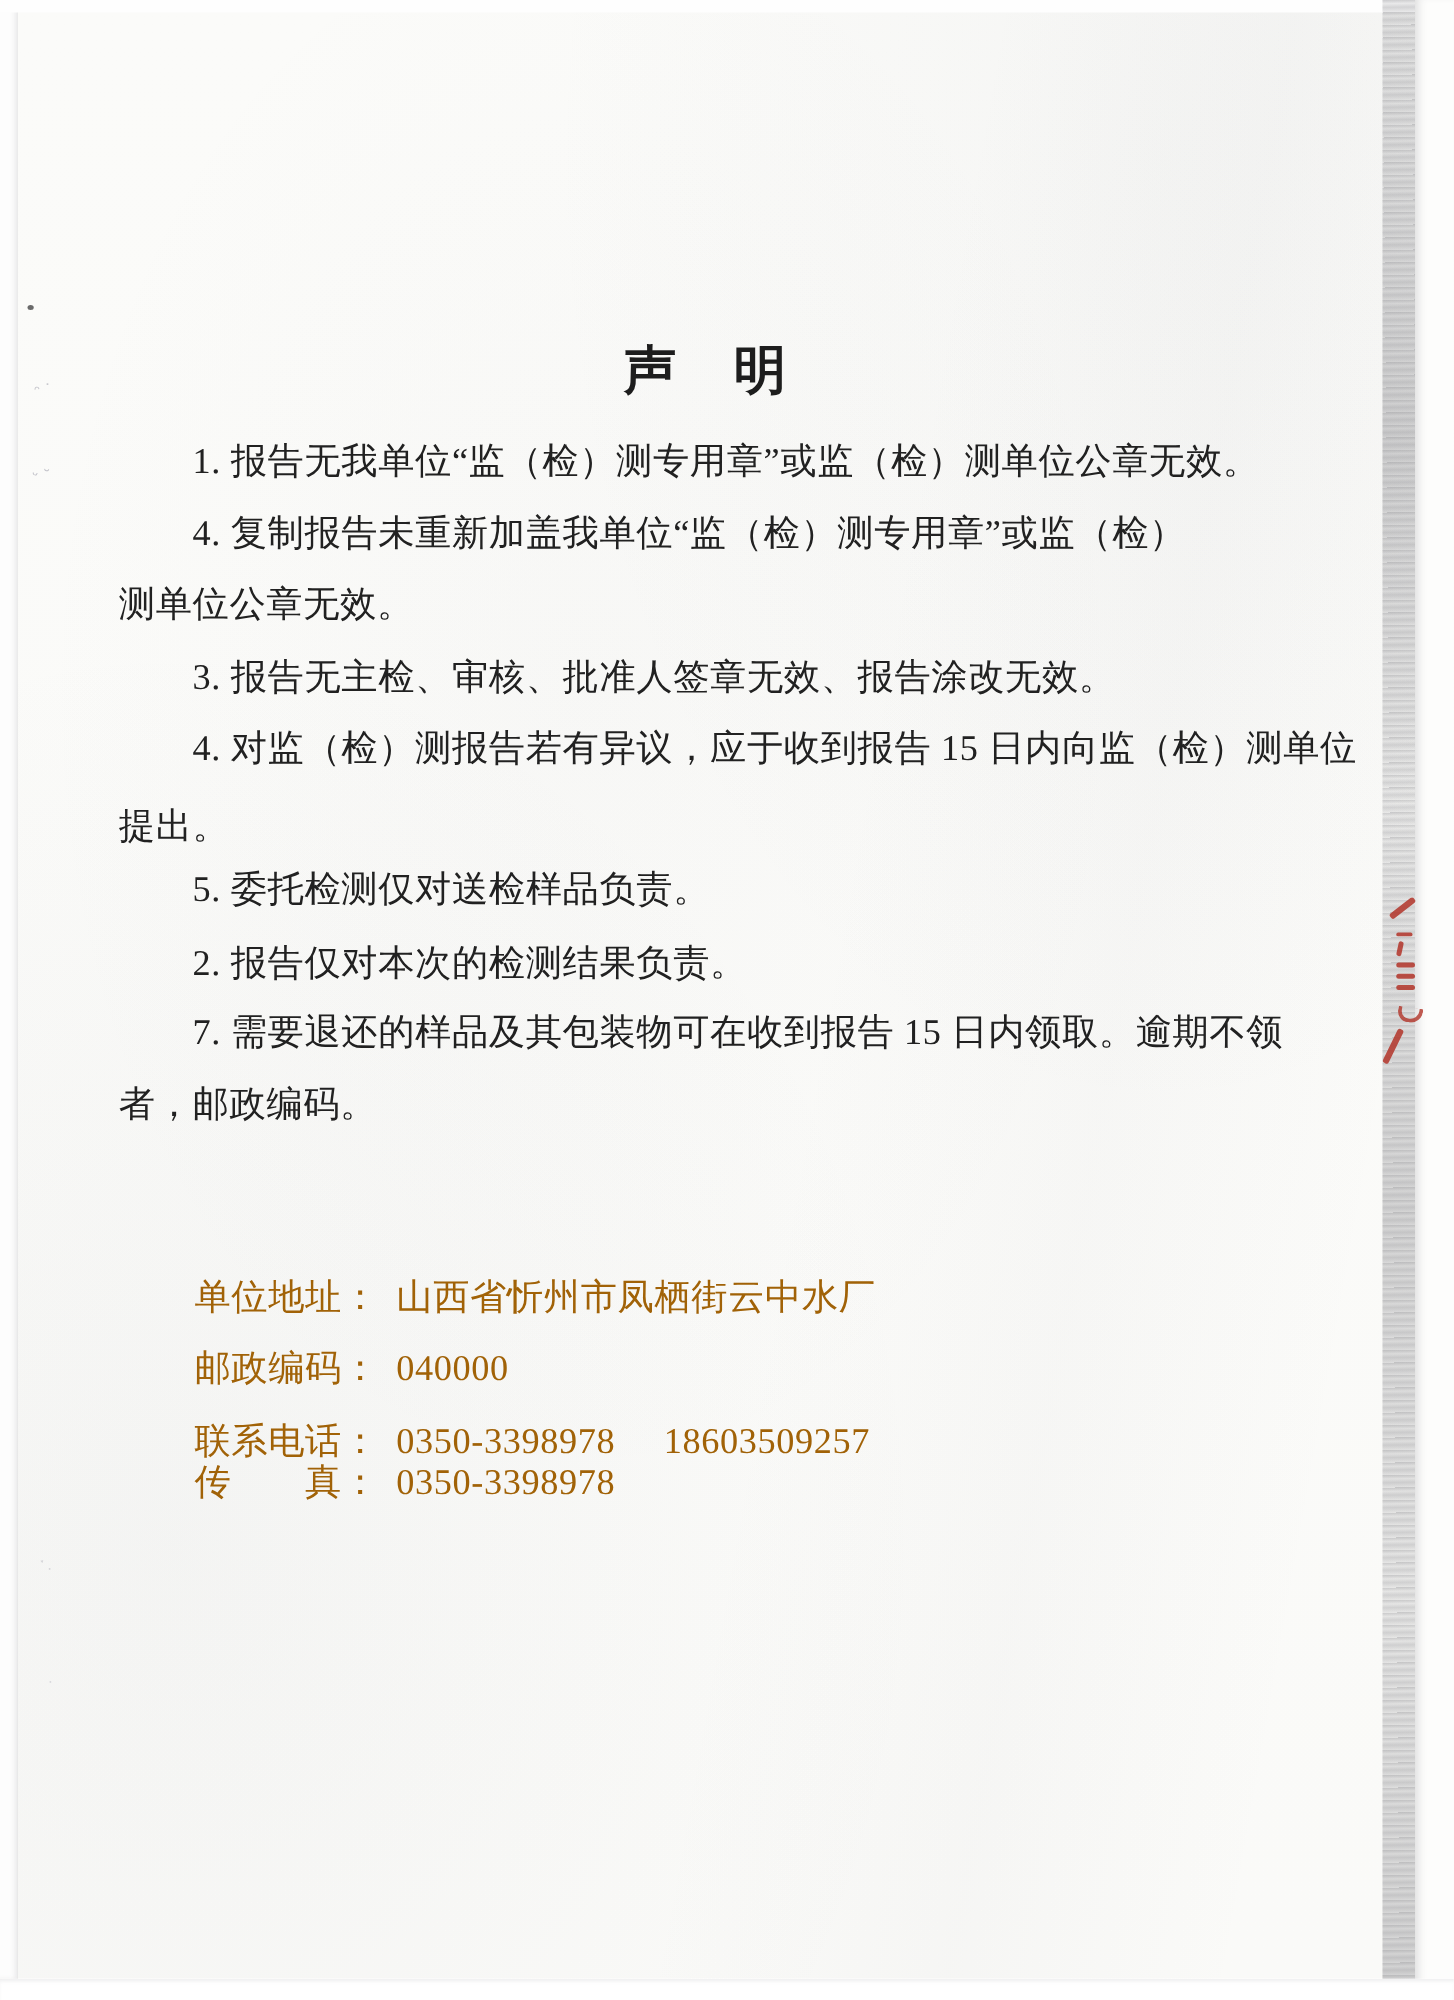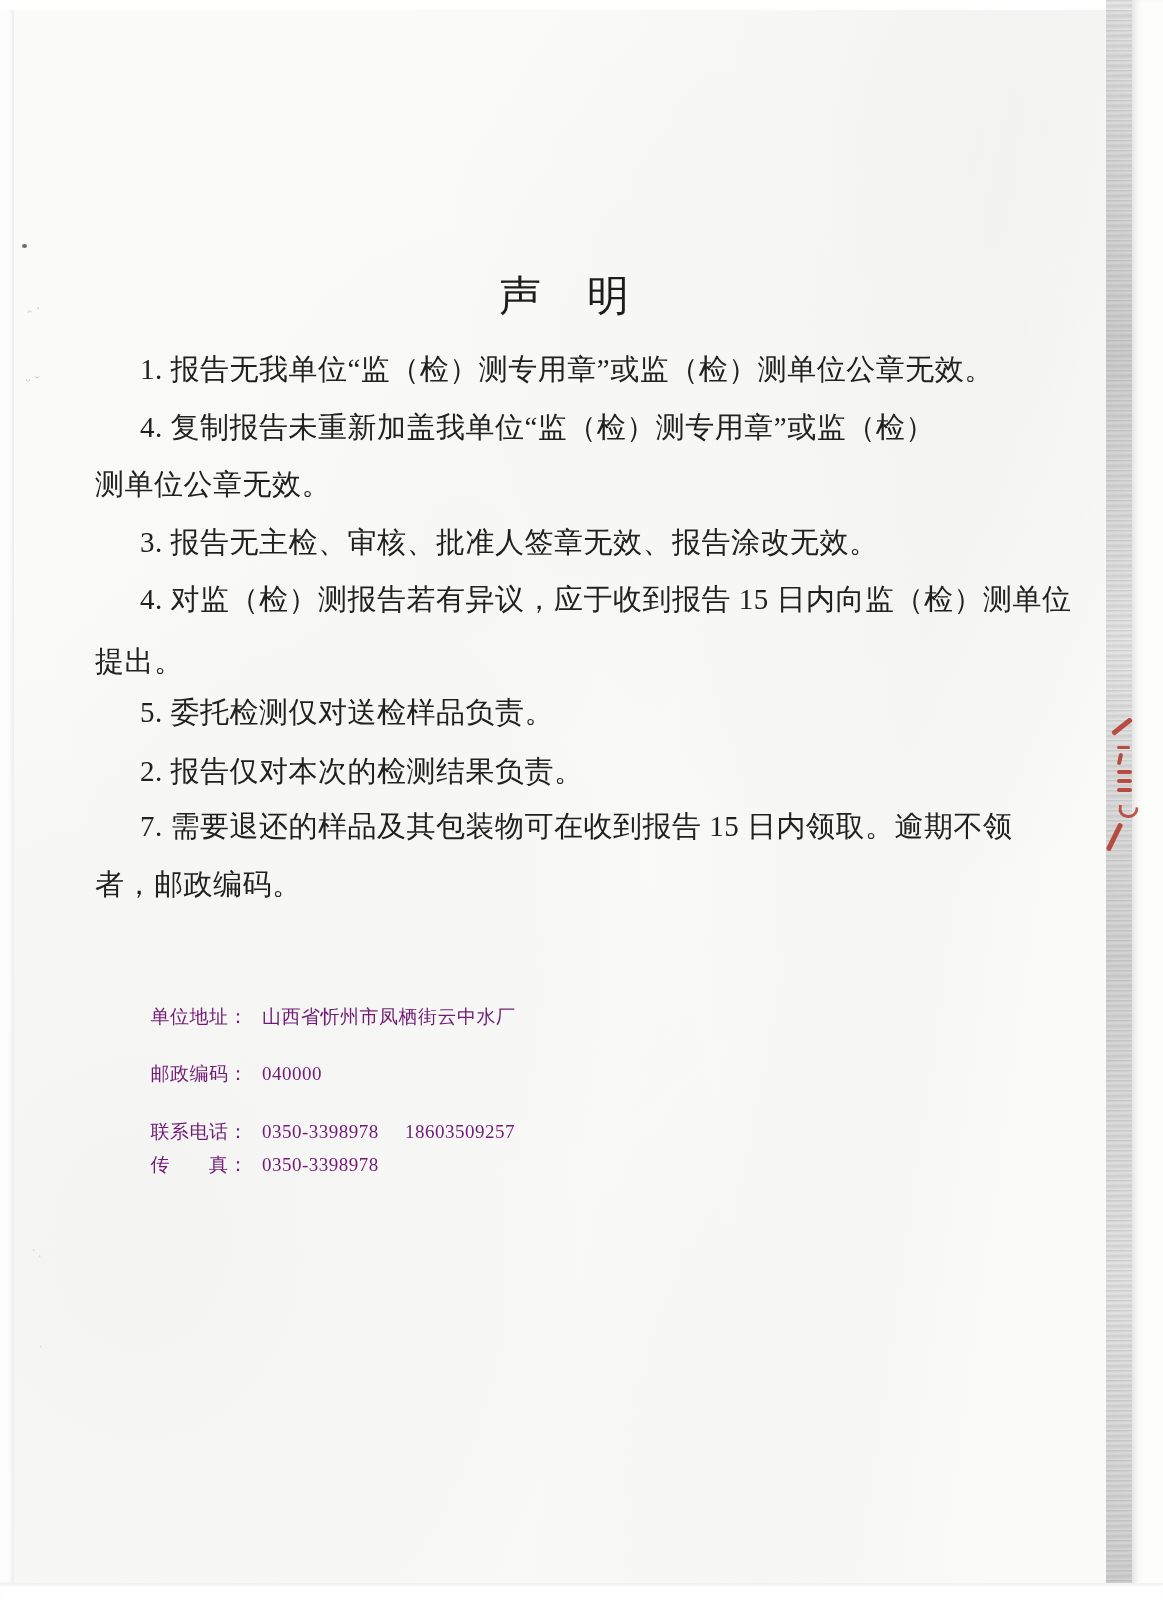--- a/index.html
+++ b/index.html
@@ -44,32 +44,32 @@
         rgba(140,140,145,0.24) 6px, rgba(225,225,227,0.04) 10px);
   }
   .right-white{
     position:absolute;left:1132px;top:0;width:31px;height:1600px;
     background:#fdfdfc;
     box-shadow:inset 7px 0 8px -5px rgba(60,60,70,0.18);
   }
   
   .doc-title{
     position:absolute;left:0;top:272px;width:1130px;
-    text-align:center;font-size:42px;line-height:1.15;font-weight:400;
+    text-align:center;font-size:42px;line-height:1.15;font-weight:700;
     letter-spacing:2px;color:#1d1d1d;
     font-family:"Liberation Sans","DejaVu Sans",sans-serif;
   }
   .line{
     position:absolute;left:95px;font-size:29px;line-height:1.4;
     color:#212121;white-space:pre;letter-spacing:0.5px;
   }
-  .line.first{left:140px;text-align:center;}
+  .line.first{left:154px;text-align:center;}
   .contact-row{
-    position:absolute;left:140px;font-size:19px;line-height:1.4;
-    color:#701a75;white-space:pre;letter-spacing:0.5px;
+    position:absolute;left:140px;font-size:29px;line-height:1.4;
+    color:#a16207;white-space:pre;letter-spacing:0.5px;
   }
   .contact-row .val{margin-left:14px;white-space:pre;}
   
   .stamp{position:absolute;left:1104px;top:718px;width:36px;height:140px;overflow:hidden;}
   .stamp .s{position:absolute;background:#b23429;opacity:.85;border-radius:2px;}
   .stroke-top{left:6px;top:6px;width:24px;height:5px;transform:rotate(-38deg);}
   .g1a{left:13px;top:28px;width:13px;height:3px;}
   .g1b{left:14px;top:35px;width:4px;height:12px;transform:rotate(12deg);}
   .g2a{left:13px;top:52px;width:15px;height:3.5px;}
   .g2b{left:13px;top:61px;width:15px;height:3.5px;}

